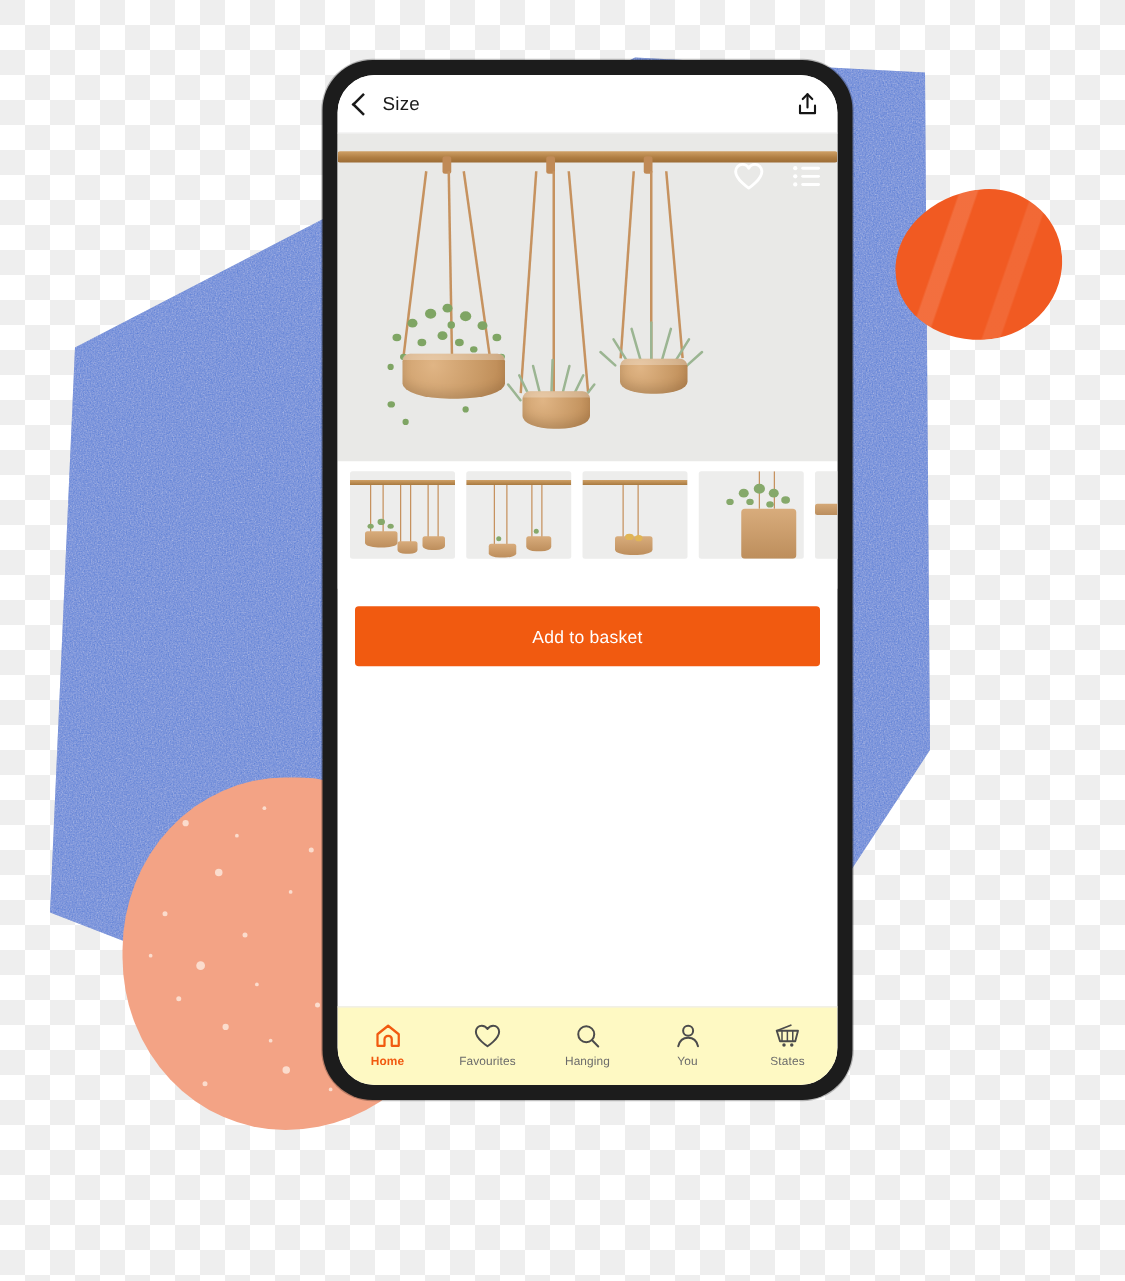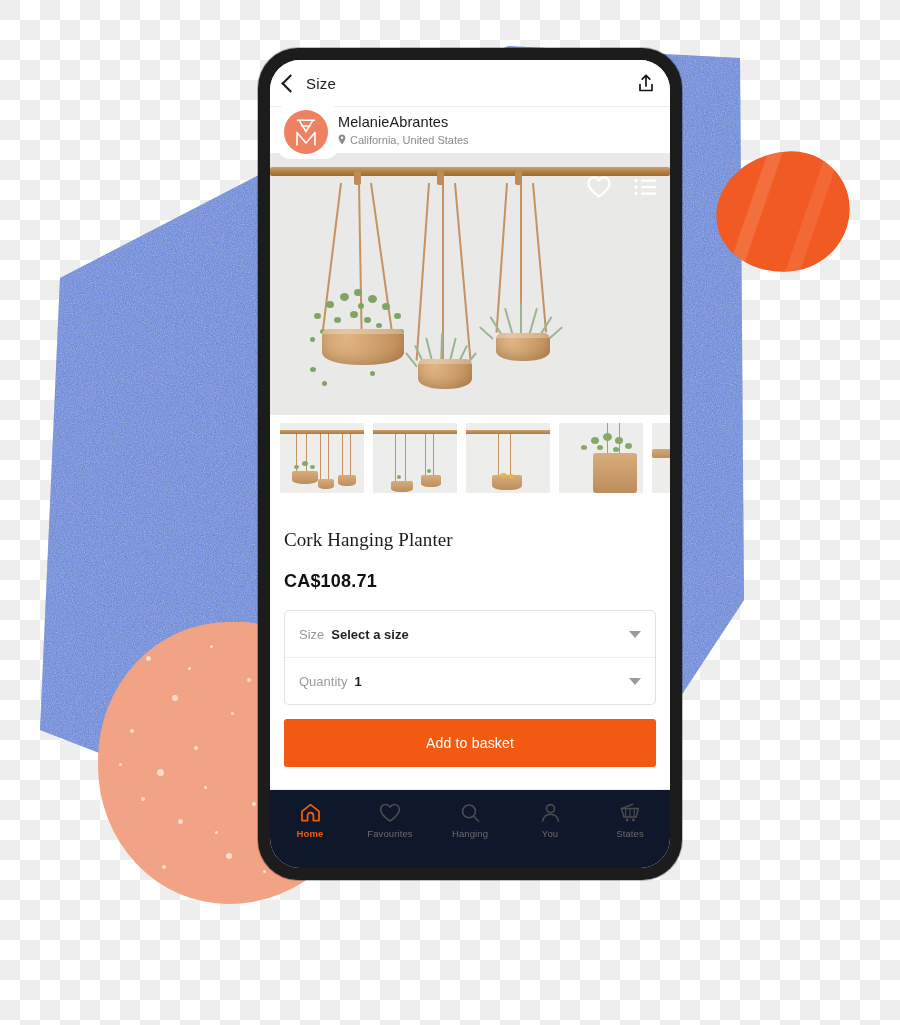--- a/index.html
+++ b/index.html
@@ -149,21 +149,21 @@
 
   .cta{
     margin:14px 14px 0 14px;height:48px;background:#f15a10;border-radius:3px;
     display:flex;align-items:center;justify-content:center;cursor:pointer;
   }
   .cta span{color:#fff;font-size:14px;letter-spacing:.2px;}
 
   
   .bottom-nav{
     margin-top:auto;height:62px;flex:0 0 62px;border-top:1px solid #ededed;
-    display:flex;align-items:center;background:#0f172a;padding-bottom:16px;
+    display:flex;align-items:center;background:#fef9c3;padding-bottom:0;
   }
   .nav-item{
     flex:1;display:flex;flex-direction:column;align-items:center;gap:5px;cursor:pointer;
   }
   .nav-label{font-size:9.5px;color:#6b6b6b;letter-spacing:.1px;}
   .nav-item.active .nav-label{color:#f15a10;font-weight:700;}
 </style>
 </head>
 <body>
 
@@ -227,39 +227,20 @@
       </div>
       <div class="share-btn">
         <svg width="20" height="21" viewBox="0 0 20 21">
           <path d="M10 2.5 L10 13" stroke="#151515" stroke-width="1.7" fill="none" stroke-linecap="round"></path>
           <path d="M6.2 6.2 L10 2.4 L13.8 6.2" stroke="#151515" stroke-width="1.7" fill="none" stroke-linecap="round" stroke-linejoin="round"></path>
           <path d="M4 11.5 L4 17.5 L16 17.5 L16 11.5" stroke="#151515" stroke-width="1.7" fill="none" stroke-linecap="round" stroke-linejoin="round"></path>
         </svg>
       </div>
     </div>
 
-    <div class="seller-row">
-      <div class="avatar-card"></div>
-      <div class="avatar">
-        <svg width="26" height="30" viewBox="0 0 26 30">
-          <path d="M4.5 3.2 L21.5 3.2 M6 3.2 L13 14.5 L20 3.2 M8.8 9 L17.2 9" stroke="#fff" stroke-width="1.5" fill="none" stroke-linecap="round"></path>
-          <path d="M4 28 L4 15.5 L13 26 L22 15.5 L22 28" stroke="#fff" stroke-width="1.6" fill="none" stroke-linecap="round" stroke-linejoin="round"></path>
-        </svg>
-      </div>
-      <div class="seller-meta">
-        <div class="seller-name">MelanieAbrantes</div>
-        <div class="seller-loc">
-          <svg width="8" height="11" viewBox="0 0 8 11">
-            <path d="M4 0.4 C6 0.4 7.4 1.8 7.4 3.7 C7.4 6.1 4 10.4 4 10.4 C4 10.4 0.6 6.1 0.6 3.7 C0.6 1.8 2 0.4 4 0.4 Z" fill="#8a8a8a"></path>
-            <circle cx="4" cy="3.7" r="1.25" fill="#fff"></circle>
-          </svg>
-          <span>California, United States</span>
-        </div>
-      </div>
-    </div>
 
     <div class="hero">
       <div class="rod"></div>
 
       <div class="hanger">
         <div class="knot" style="left:84px;top:18px;"></div>
         <div class="strap" style="left:70px;top:30px;height:150px;transform:rotate(7deg);"></div>
         <div class="strap" style="left:88px;top:30px;height:152px;transform:rotate(-1deg);"></div>
         <div class="strap" style="left:100px;top:30px;height:150px;transform:rotate(-8deg);"></div>
         <div class="foliage" style="left:36px;top:130px;width:110px;height:60px;">
@@ -381,37 +362,20 @@
         <span class="t-leaf" style="left:66px;top:20px;width:7px;height:6px;"></span>
         <span class="t-leaf" style="left:38px;top:22px;width:6px;height:5px;"></span>
         <span class="t-leaf" style="left:54px;top:24px;width:6px;height:5px;"></span>
       </div>
       <div class="thumb" style="flex:0 0 84px;">
         <div class="t-pot" style="left:0px;top:26px;width:60px;height:9px;border-radius:2px;
              background:linear-gradient(#d4a877,#bb8e5e);"></div>
       </div>
     </div>
 
-    <div class="info">
-      <div class="prod-title">Cork Hanging Planter</div>
-      <div class="prod-price">CA$108.71</div>
-
-      <div class="selects">
-        <div class="select-row">
-          <span class="sel-label">Size</span>
-          <span class="sel-value">Select a size</span>
-          <i class="caret"></i>
-        </div>
-        <div class="select-row">
-          <span class="sel-label">Quantity</span>
-          <span class="sel-value">1</span>
-          <i class="caret"></i>
-        </div>
-      </div>
-    </div>
 
     <div class="cta">
       <span>Add to basket</span>
     </div>
 
     <div class="bottom-nav">
       <div class="nav-item active">
         <svg width="21" height="20" viewBox="0 0 21 20">
           <path d="M2 8.4 L10.5 1.6 L19 8.4 L19 17.6 L13.4 17.6 L13.4 12.4 C13.4 10.8 12.2 9.7 10.5 9.7
                    C8.8 9.7 7.6 10.8 7.6 12.4 L7.6 17.6 L2 17.6 Z" fill="none" stroke="#f15a10" stroke-width="1.8" stroke-linejoin="round" stroke-linecap="round"></path>

